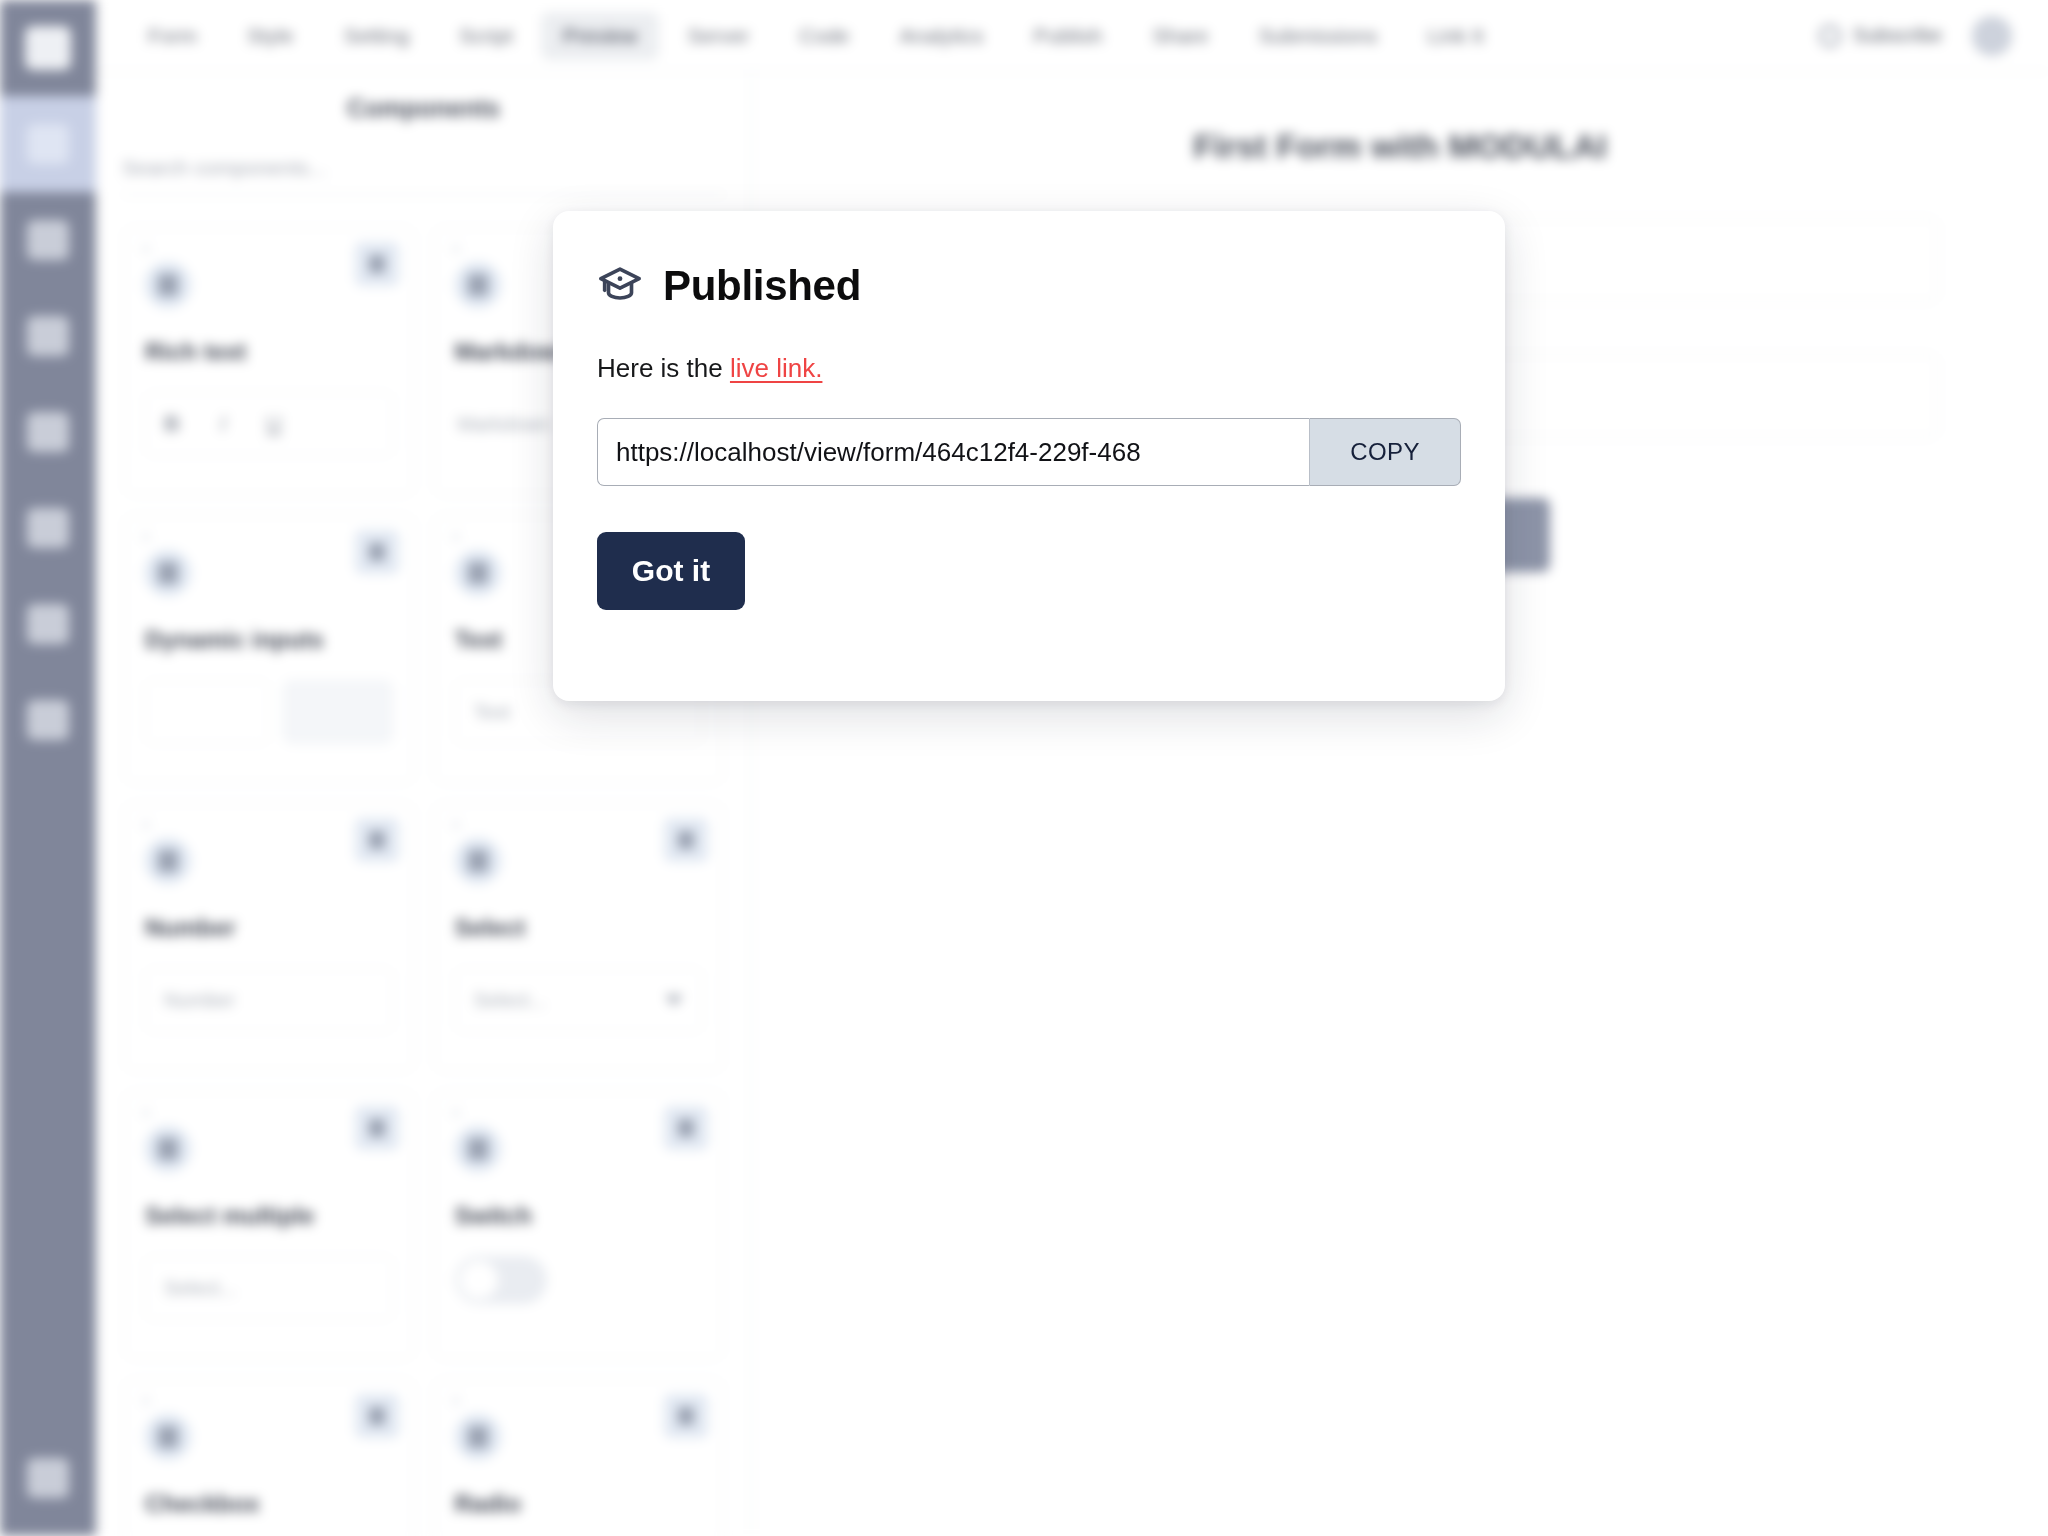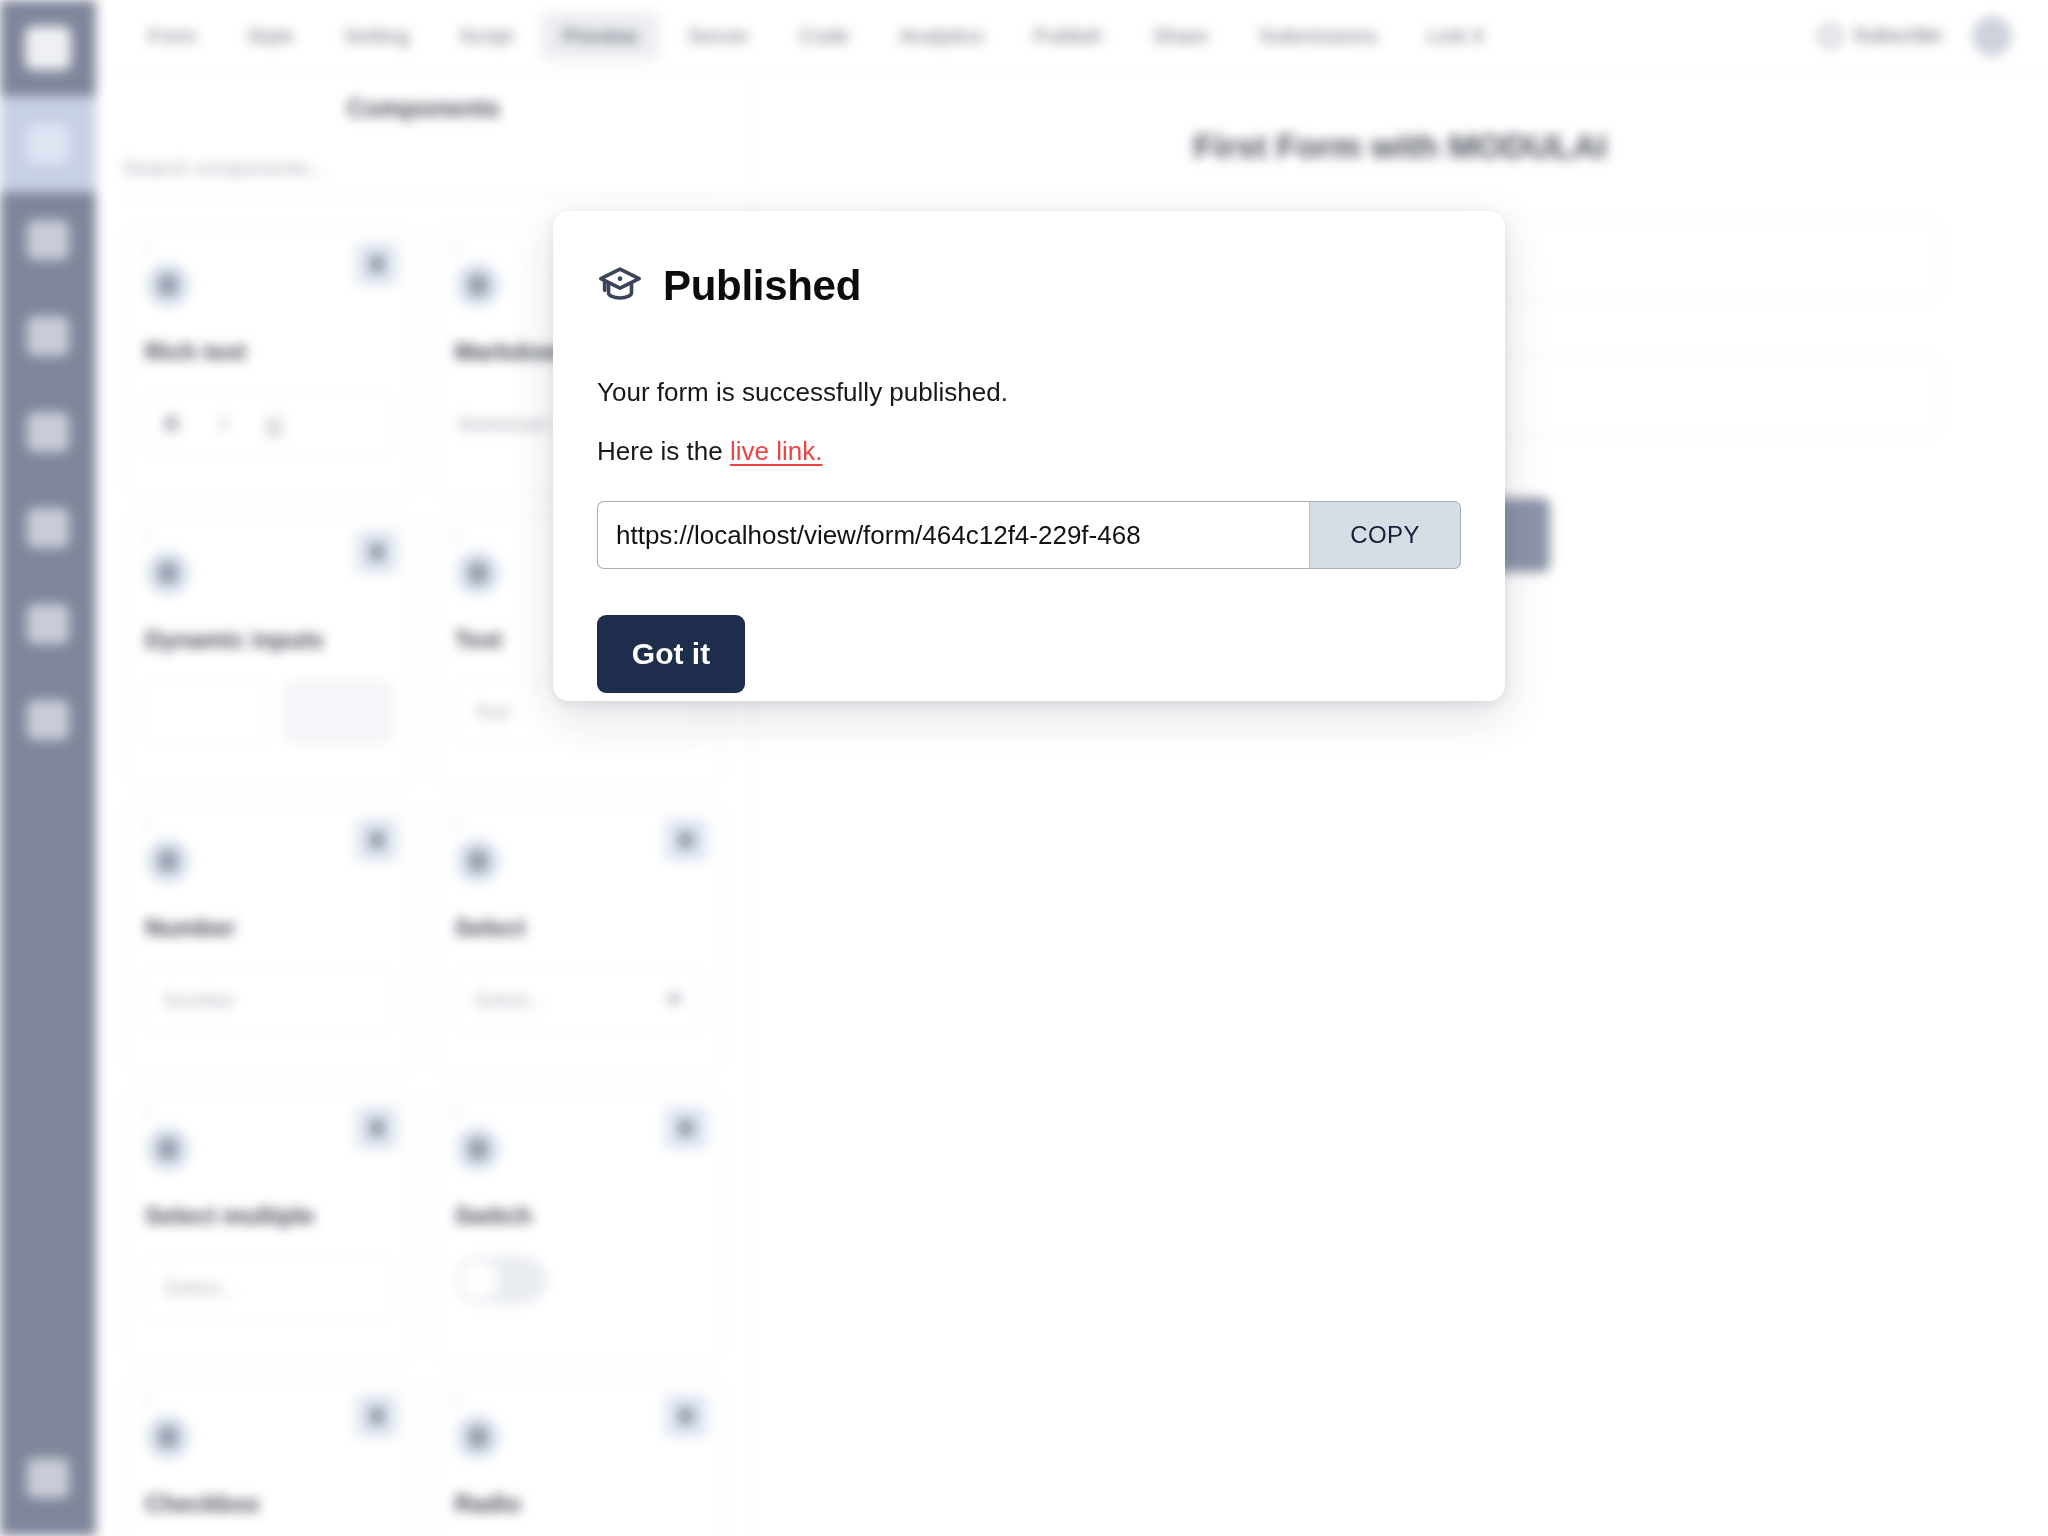--- a/index.html
+++ b/index.html
@@ -153,21 +153,21 @@
   }
 
   
   .modal {
     position: absolute;
     left: 553px; top: 211px; width: 952px; height: 490px;
     background: #ffffff; border-radius: 16px;
     box-shadow: 0 14px 46px rgba(24,30,48,0.14), 0 3px 12px rgba(24,30,48,0.08);
     padding: 50px 44px 0 44px;
   }
-  .modal-head { display: flex; align-items: center; gap: 20px; margin-bottom: 66px; }
+  .modal-head { display: flex; align-items: center; gap: 20px; margin-bottom: 42px; }
   .modal-title { font-size: 42px; font-weight: 700; color: #0c0c0d; letter-spacing: -0.3px; }
   .modal-line { font-size: 26px; color: #17181a; margin-bottom: 28px; }
   .modal-line.second { margin-bottom: 34px; }
   .live-link { color: #ef4444; text-underline-offset: 4px; }
 
   .url-row { display: flex; height: 68px; margin-bottom: 46px; }
   .url-input {
     flex: 1; border: 1px solid #a8adb6;
     border-right: none;
     border-radius: 7px 0 0 7px;
@@ -406,21 +406,20 @@
         <svg width="46" height="46" viewBox="0 0 24 24" fill="none" stroke="#3c4459" stroke-width="1.9" stroke-linecap="round" stroke-linejoin="round">
           <path d="M22 9.2 12 4.2 2 9.2l10 5 10-5Z"></path>
           <path d="M6 11.6v4.9c0 1.5 2.7 2.8 6 2.8s6-1.3 6-2.8v-4.9"></path>
           <path d="M4 10.2v5.1"></path>
           <circle cx="12" cy="9.2" r="1.25" fill="#3c4459" stroke="none"></circle>
         </svg>
       </span>
       <div class="modal-title">Published</div>
     </div>
 
-    <div class="modal-line">Your form is successfully published.</div>
 
     <div class="modal-line second">
       <span>Here is the </span><a class="live-link" href="#">live link.</a>
     </div>
 
     <div class="url-row">
       <div class="url-input">https://localhost/view/form/464c12f4-229f-468</div>
       <div class="copy-btn">COPY</div>
     </div>
 

